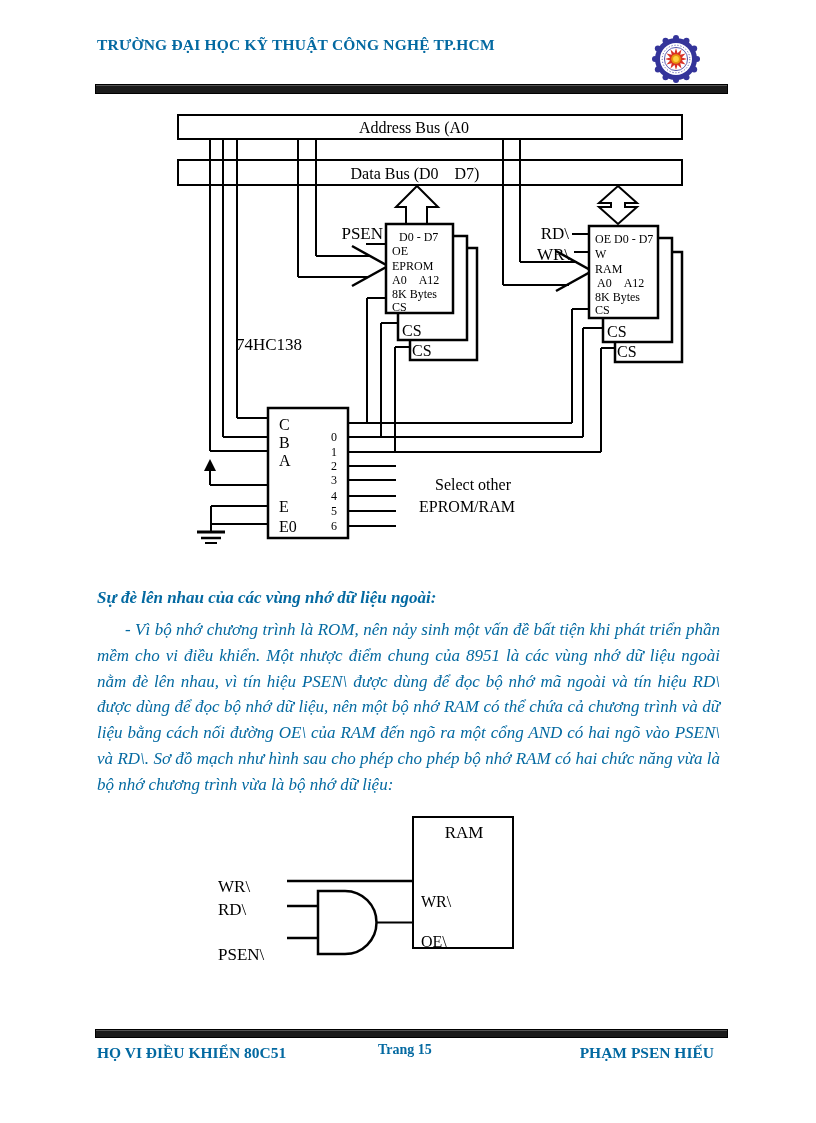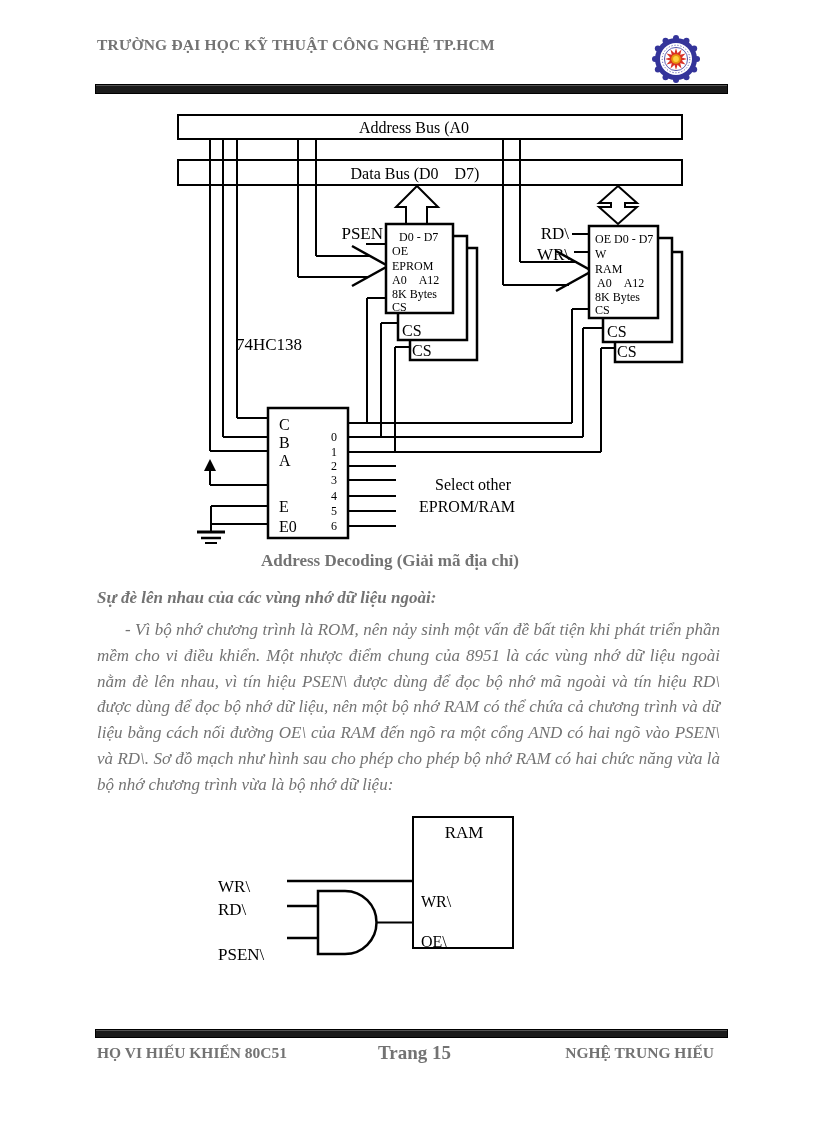--- a/index.html
+++ b/index.html
@@ -1,28 +1,28 @@
 <!DOCTYPE html>
 <html><head>
 <meta charset="utf-8">
 <style>
   html,body{margin:0;padding:0;background:#e8e8e8;}
   .page{
     position:relative;width:816px;height:1123px;background:#ffffff;
     margin:0 auto;overflow:hidden;
-    font-family:"Liberation Serif","DejaVu Serif",serif;color:#737373;
+    font-family:"Liberation Serif","DejaVu Serif",serif;color:#0369a1;
   }
   .abs{position:absolute;}
   .hdr-line{font-weight:bold;font-size:15.5px;letter-spacing:.2px;white-space:nowrap;}
   .bar{background:#1b1b1b;border:1px solid #000;box-shadow:inset 0 1px 0 #555;}
   .caption{font-weight:bold;font-size:17px;text-align:center;white-space:nowrap;}
   .heading{font-weight:bold;font-style:italic;font-size:17px;white-space:nowrap;}
   .para{font-size:17px;line-height:25.8px;text-align:justify;text-indent:28px;font-style:italic;}
   .ftr{font-weight:bold;font-size:15.5px;white-space:nowrap;}
-  .ftr-center{font-size:19px;}
+  .ftr-center{font-size:14px;}
   svg text{font-family:"Liberation Serif","DejaVu Serif",serif;fill:#000;}
 </style>
 </head>
 <body>
 
 <div class="page">
 
   <div class="abs hdr-line" style="left:97px;top:36px;">TRƯỜNG ĐẠI HỌC KỸ THUẬT CÔNG NGHỆ TP.HCM</div>
   <div class="abs bar" style="left:95px;top:84px;width:631px;height:8px;"></div>
 
@@ -207,27 +207,26 @@
     <g>
       <text x="464" y="838" font-size="17" text-anchor="middle">RAM</text>
       <text x="421" y="907" font-size="16">WR\</text>
       <text x="421" y="947" font-size="16">OE\</text>
       <text x="218" y="892" font-size="17">WR\</text>
       <text x="218" y="915" font-size="17">RD\</text>
       <text x="218" y="960" font-size="17">PSEN\</text>
     </g>
   </svg>
 
-  <div class="abs caption" style="left:170px;top:551px;width:440px;">Address Decoding (Giải mã địa chỉ)</div>
 
   <div class="abs heading" style="left:97px;top:588px;">Sự đè lên nhau của các vùng nhớ dữ liệu ngoài:</div>
 
   <div class="abs para" style="left:97px;top:617px;width:623px;">- Vì bộ nhớ chương trình là ROM, nên nảy sinh một vấn đề bất tiện khi phát triển phần mềm cho vi điều khiển. Một nhược điểm chung của 8951 là các vùng nhớ dữ liệu ngoài nằm đè lên nhau, vì tín hiệu PSEN\ được dùng để đọc bộ nhớ mã ngoài và tín hiệu RD\ được dùng để đọc bộ nhớ dữ liệu, nên một bộ nhớ RAM có thể chứa cả chương trình và dữ liệu bằng cách nối đường OE\ của RAM đến ngõ ra một cổng AND có hai ngõ vào PSEN\ và RD\. Sơ đồ mạch như hình sau cho phép cho phép bộ nhớ RAM có hai chức năng vừa là bộ nhớ chương trình vừa là bộ nhớ dữ liệu:</div>
 
 
   <div class="abs bar" style="left:95px;top:1029px;width:631px;height:7px;"></div>
   <div class="abs" style="left:95px;top:1042px;width:633px;height:22px;">
-    <span class="ftr abs" style="left:2px;top:2px;">HỌ VI HIẾU KHIỂN 80C51</span>
+    <span class="ftr abs" style="left:2px;top:2px;">HỌ VI ĐIỀU KHIỂN 80C51</span>
     <span class="ftr ftr-center abs" style="left:283px;top:0;">Trang 15</span>
-    <span class="ftr abs" style="right:14px;top:2px;">NGHỆ TRUNG HIẾU</span>
+    <span class="ftr abs" style="right:14px;top:2px;">PHẠM PSEN HIẾU</span>
   </div>
 
 </div>
 
 </body></html>

